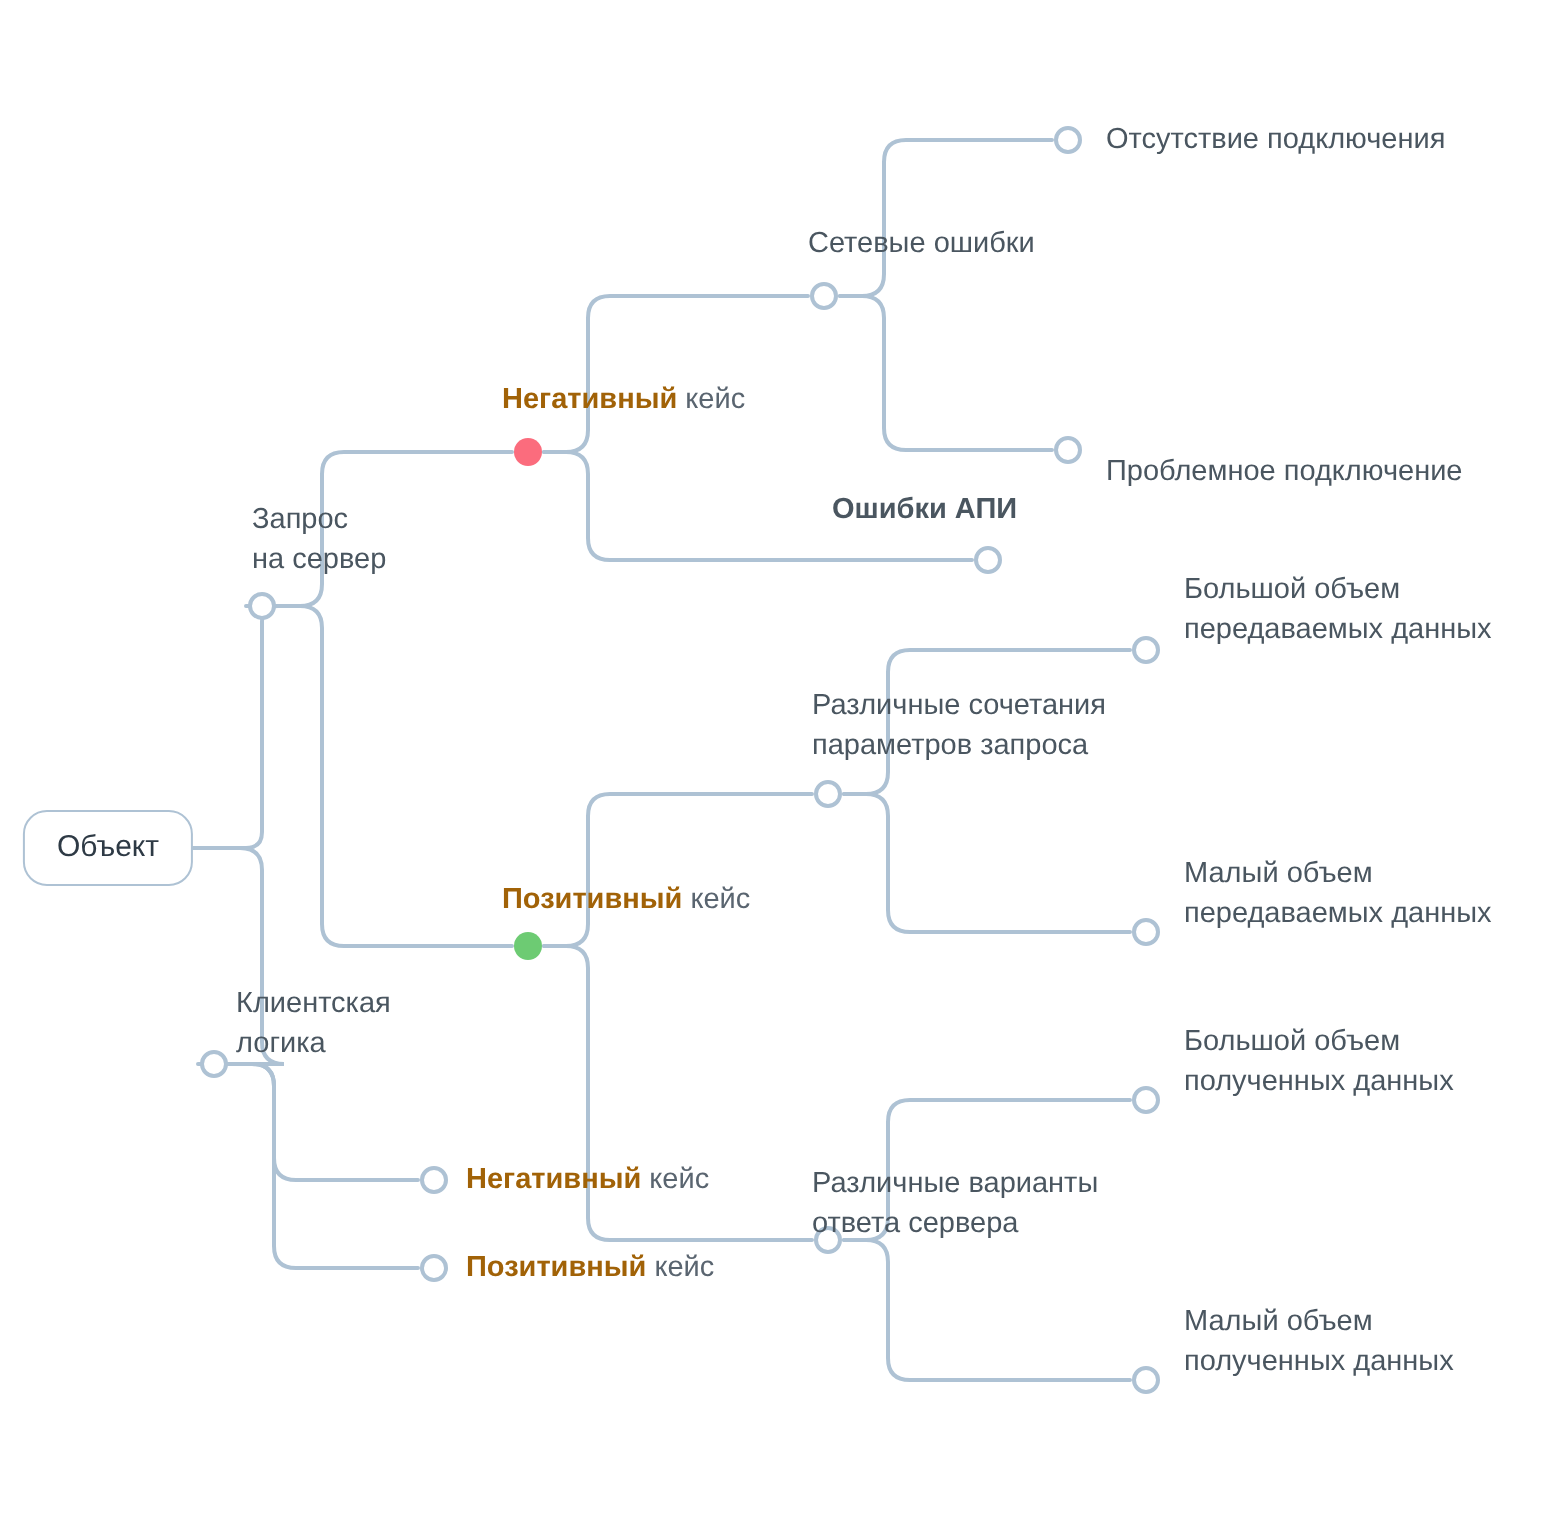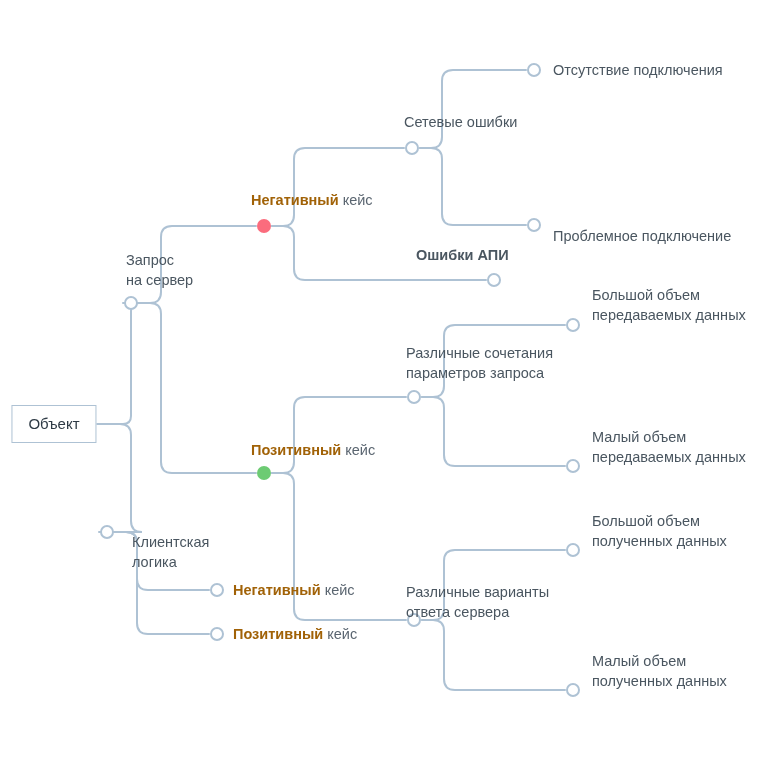--- a/index.html
+++ b/index.html
@@ -44,21 +44,21 @@
     border-radius: 50%;
     box-sizing: border-box;
   }
   .dot-negative { background: #fb6c7d; }
   .dot-positive { background: #6dcb73; }
 
   .root-box {
     position: absolute;
     transform: translate(-50%, -50%);
     border: 1.6px solid #aec2d4;
-    border-radius: 0;
+    border-radius: 12px;
     background: #ffffff;
     padding: 9px 16px;
     font-size: 15px;
     color: #2e3a45;
     white-space: nowrap;
     line-height: 1.2;
   }
 
   .label {
     position: absolute;
@@ -130,21 +130,21 @@
       <div class="label anchor-left" style="left: 592px; top: 305px;">Большой объем
 передаваемых данных</div>
       <div class="label anchor-left" style="left: 592px; top: 447px;">Малый объем
 передаваемых данных</div>
       <div class="label" style="left: 406px; top: 582px;">Различные варианты
 ответа сервера</div>
       <div class="label anchor-left" style="left: 592px; top: 531px;">Большой объем
 полученных данных</div>
       <div class="label anchor-left" style="left: 592px; top: 671px;">Малый объем
 полученных данных</div>
-      <div class="label anchor-left" style="left: 132px; top: 512px; margin-top: 40px;">Клиентская
+      <div class="label anchor-left" style="left: 118px; top: 512px;">Клиентская
 логика</div>
       <div class="label anchor-left" style="left: 233px; top: 590px;"><b>Негативный</b><span class="muted"> кейс</span></div>
       <div class="label anchor-left" style="left: 233px; top: 634px;"><b>Позитивный</b><span class="muted"> кейс</span></div>
     </div>
 
   <div class="root-box" style="left:54px; top:424px;">Объект</div>
 
 </div>
 
 </body></html>

